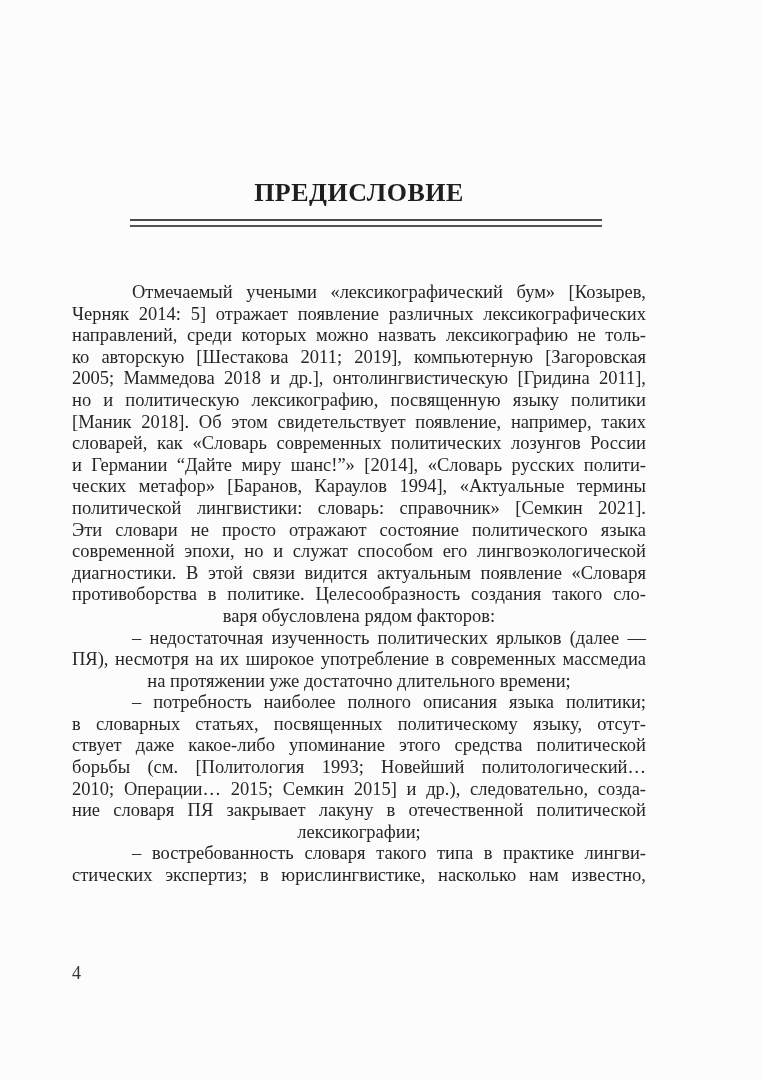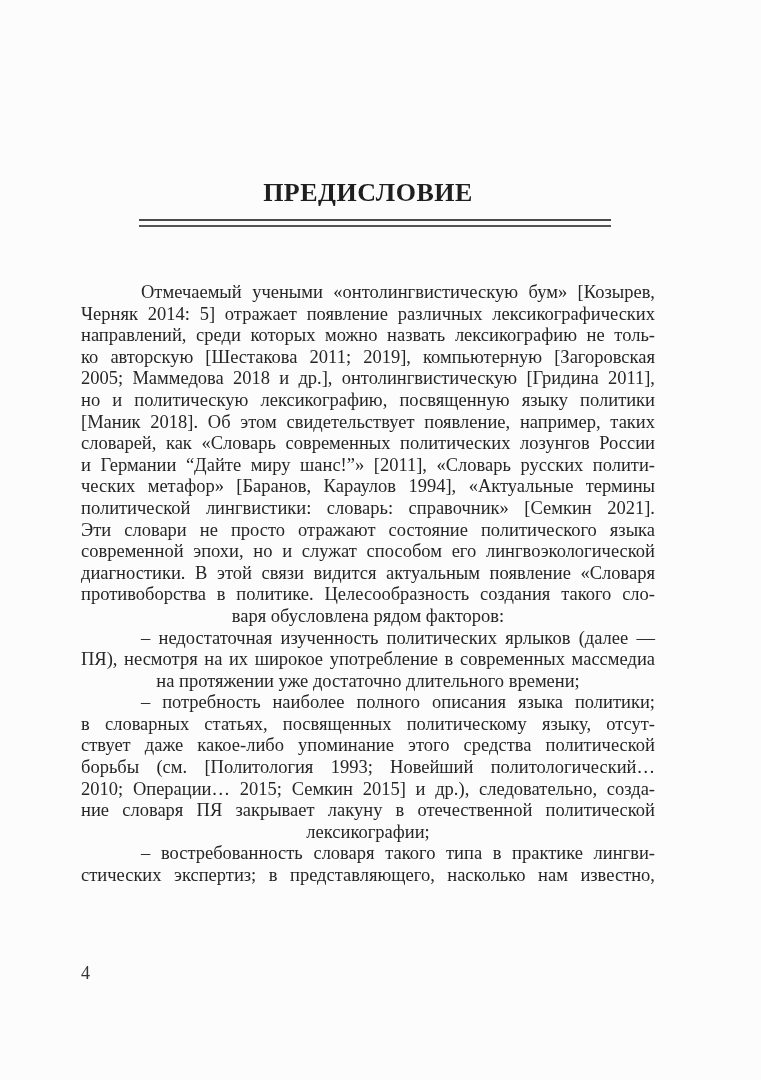--- a/index.html
+++ b/index.html
@@ -12,21 +12,21 @@
     width: 761px;
     height: 1080px;
     margin: 0 auto;
     background: #fcfcfc;
     overflow: hidden;
     font-family: "Liberation Serif", "DejaVu Serif", serif;
     color: #262626;
   }
   .content {
     position: absolute;
-    left: 81px;
+    left: 72px;
     top: 0;
     width: 574px;
     height: 100%;
   }
   .title {
     position: absolute;
     top: 179px;
     left: 0;
     right: 0;
     margin: 0;
@@ -78,44 +78,44 @@
   }
 </style>
 </head>
 <body>
 
 <div class="sheet">
   <div class="content">
     <h1 class="title">ПРЕДИСЛОВИЕ</h1>
     <div class="double-rule"></div>
     <div class="body-text">
-        <div class="line in j">Отмечаемый учеными «онтолингвистическую бум» [Козырев,</div>
+        <div class="line in j">Отмечаемый учеными «лексикографический бум» [Козырев,</div>
         <div class="line j">Черняк 2014: 5] отражает появление различных лексикографических</div>
         <div class="line j">направлений, среди которых можно назвать лексикографию не толь-</div>
         <div class="line j">ко авторскую [Шестакова 2011; 2019], компьютерную [Загоровская</div>
         <div class="line j">2005; Маммедова 2018 и др.], онтолингвистическую [Гридина 2011],</div>
         <div class="line j">но и политическую лексикографию, посвященную языку политики</div>
         <div class="line j">[Маник 2018]. Об этом свидетельствует появление, например, таких</div>
         <div class="line j">словарей, как «Словарь современных политических лозунгов России</div>
-        <div class="line j">и Германии “Дайте миру шанс!”» [2011], «Словарь русских полити-</div>
+        <div class="line j">и Германии “Дайте миру шанс!”» [2014], «Словарь русских полити-</div>
         <div class="line j">ческих метафор» [Баранов, Караулов 1994], «Актуальные термины</div>
         <div class="line j">политической лингвистики: словарь: справочник» [Семкин 2021].</div>
         <div class="line j">Эти словари не просто отражают состояние политического языка</div>
         <div class="line j">современной эпохи, но и служат способом его лингвоэкологической</div>
         <div class="line j">диагностики. В этой связи видится актуальным появление «Словаря</div>
         <div class="line j">противоборства в политике. Целесообразность создания такого сло-</div>
         <div class="line">варя обусловлена рядом факторов:</div>
         <div class="line in j">– недостаточная изученность политических ярлыков (далее —</div>
         <div class="line j">ПЯ), несмотря на их широкое употребление в современных массмедиа</div>
         <div class="line">на протяжении уже достаточно длительного времени;</div>
         <div class="line in j">– потребность наиболее полного описания языка политики;</div>
         <div class="line j">в словарных статьях, посвященных политическому языку, отсут-</div>
         <div class="line j">ствует даже какое-либо упоминание этого средства политической</div>
         <div class="line j">борьбы (см. [Политология 1993; Новейший политологический…</div>
         <div class="line j">2010; Операции… 2015; Семкин 2015] и др.), следовательно, созда-</div>
         <div class="line j">ние словаря ПЯ закрывает лакуну в отечественной политической</div>
         <div class="line">лексикографии;</div>
         <div class="line in j">– востребованность словаря такого типа в практике лингви-</div>
-        <div class="line j">стических экспертиз; в представляющего, насколько нам известно,</div>
+        <div class="line j">стических экспертиз; в юрислингвистике, насколько нам известно,</div>
       </div>
     <div class="page-number">4</div>
   </div>
 </div>
 
 </body></html>

